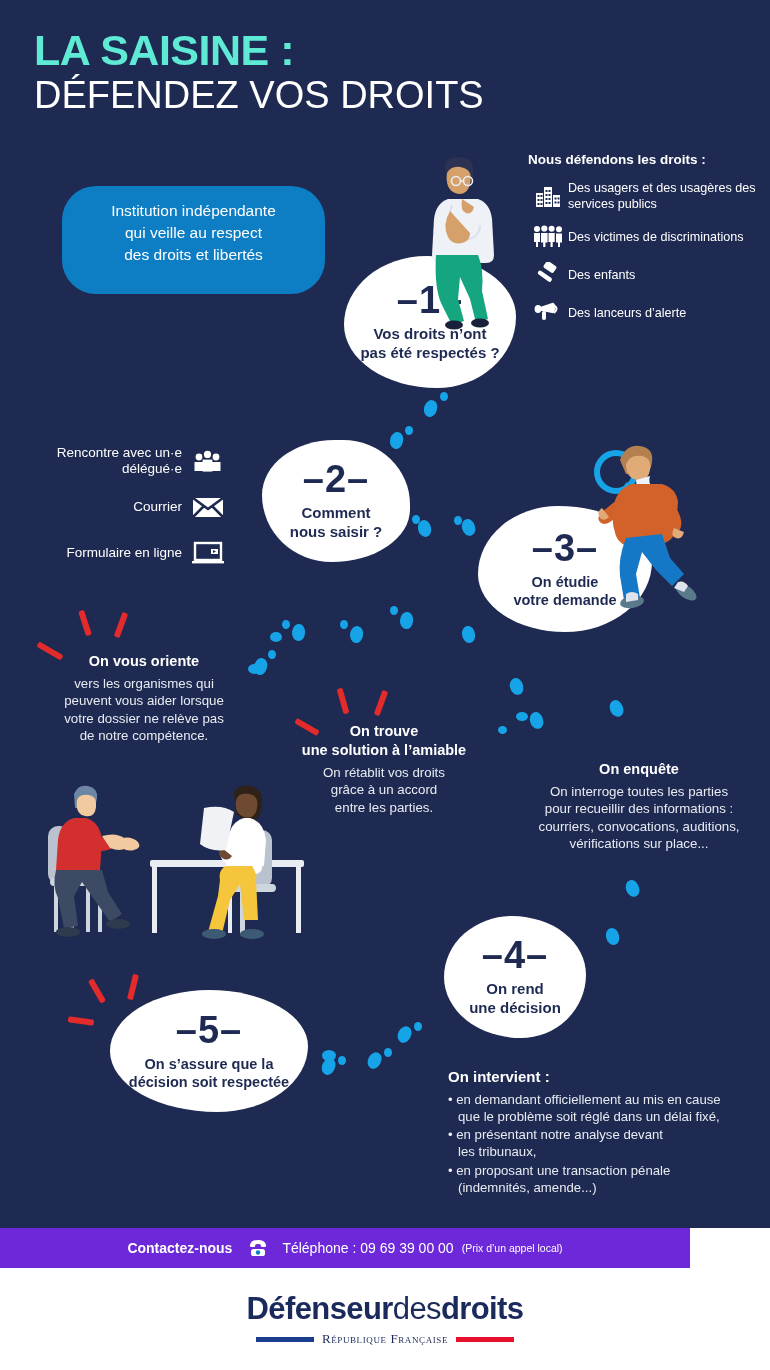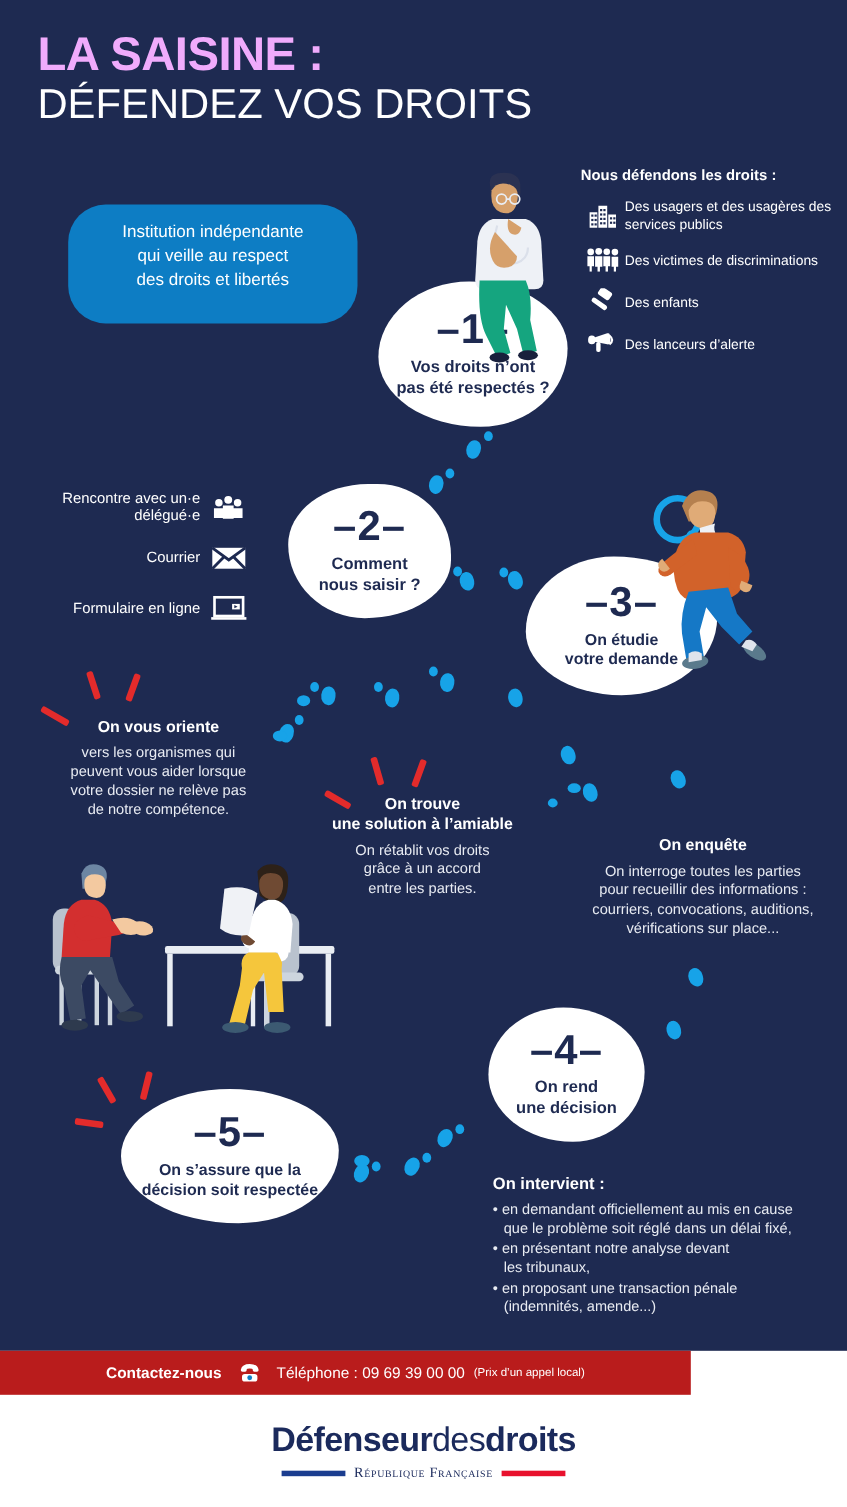--- a/index.html
+++ b/index.html
@@ -21,21 +21,21 @@
     left: 0; top: 0;
     width: 770px;
     height: 1228px;
     background: #1e2a51;
     overflow: hidden;
   }
 
   
   #title-block { position: absolute; left: 34px; top: 28px; z-index: 30; }
   #title-line1 {
-    font-size: 43px; font-weight: bold; color: #f0abfc;
+    font-size: 43px; font-weight: bold; color: #5eead4;
     letter-spacing: -0.5px; line-height: 1.03;
   }
   #title-line2 {
     font-size: 38px; font-weight: normal; color: #ffffff;
     letter-spacing: 0px; line-height: 1.12; margin-top: 2px;
   }
 
   
   #institution-box {
     position: absolute; left: 62px; top: 186px;
@@ -120,22 +120,22 @@
   #tb-intervient { position: absolute; left: 448px; top: 1068px; width: 316px; z-index: 22; }
   #tb-intervient .ti-h { color: #ffffff; font-weight: bold; font-size: 15px; margin-bottom: 6px; }
   #tb-intervient ul { list-style: none; }
   #tb-intervient li {
     color: #e8ebf2; font-size: 13.2px; line-height: 1.3;
     padding-left: 10px; text-indent: -10px; margin-bottom: 1px;
   }
 
   
   #contact-bar {
-    position: absolute; left: 0; top: 1228px; width: 628px; height: 40px;
-    background: #b91c1c; display: flex; align-items: center; justify-content: center;
+    position: absolute; left: 0; top: 1228px; width: 690px; height: 40px;
+    background: #6d28d9; display: flex; align-items: center; justify-content: center;
     z-index: 40;
   }
   #contact-bar .cb-strong { color: #ffffff; font-weight: bold; font-size: 14px; }
   #contact-bar .cb-phone { color: #ffffff; font-size: 14px; margin-left: 6px; }
   #contact-bar .cb-note { color: #ffffff; font-size: 10.5px; margin-left: 8px; }
   #phone-icon { margin: 0 8px 0 16px; display: flex; align-items: center; }
 
   
   #logo-area {
     position: absolute; left: 0; top: 1268px; width: 770px; height: 102px;

